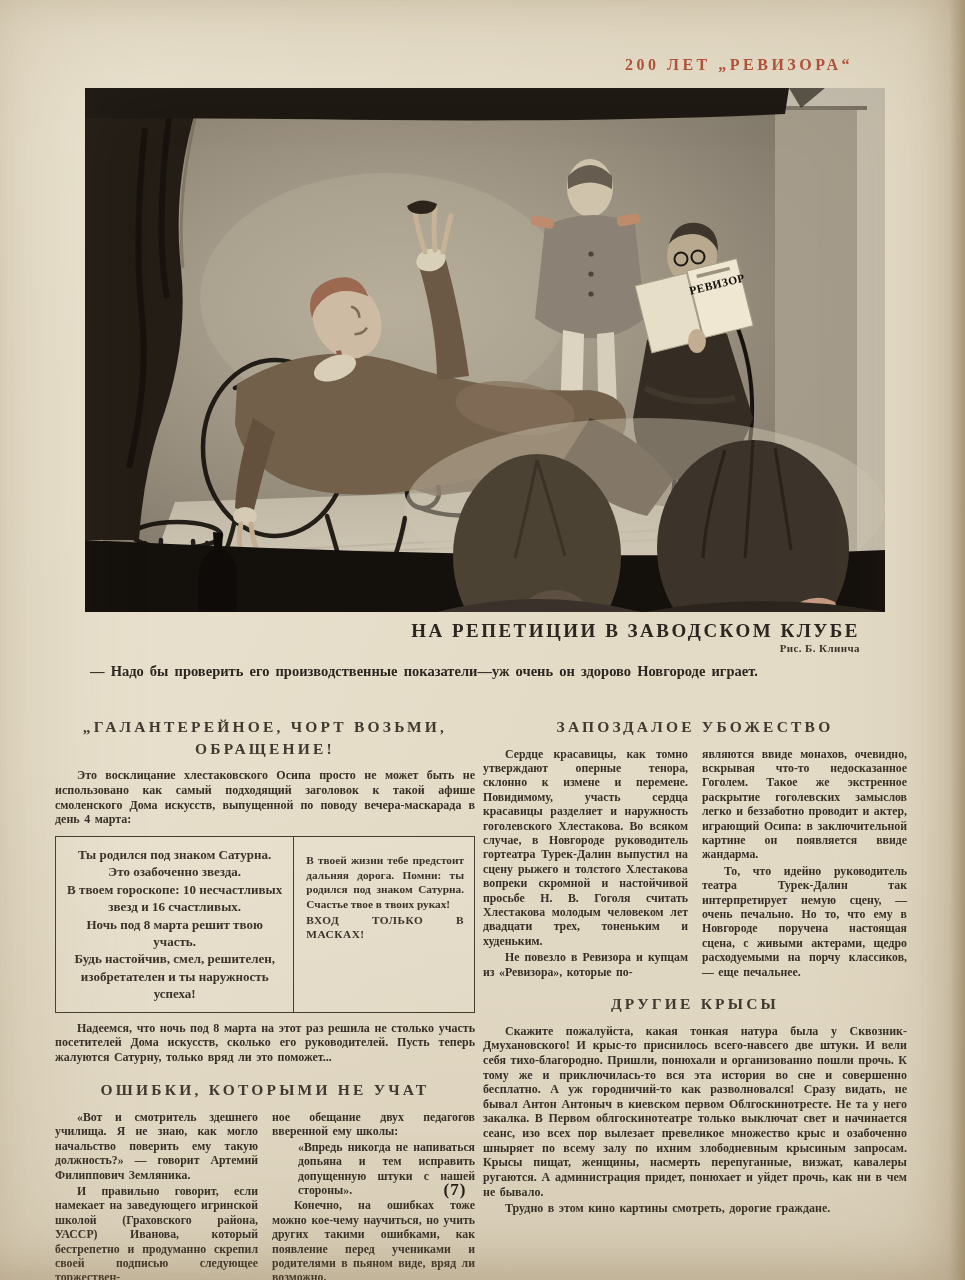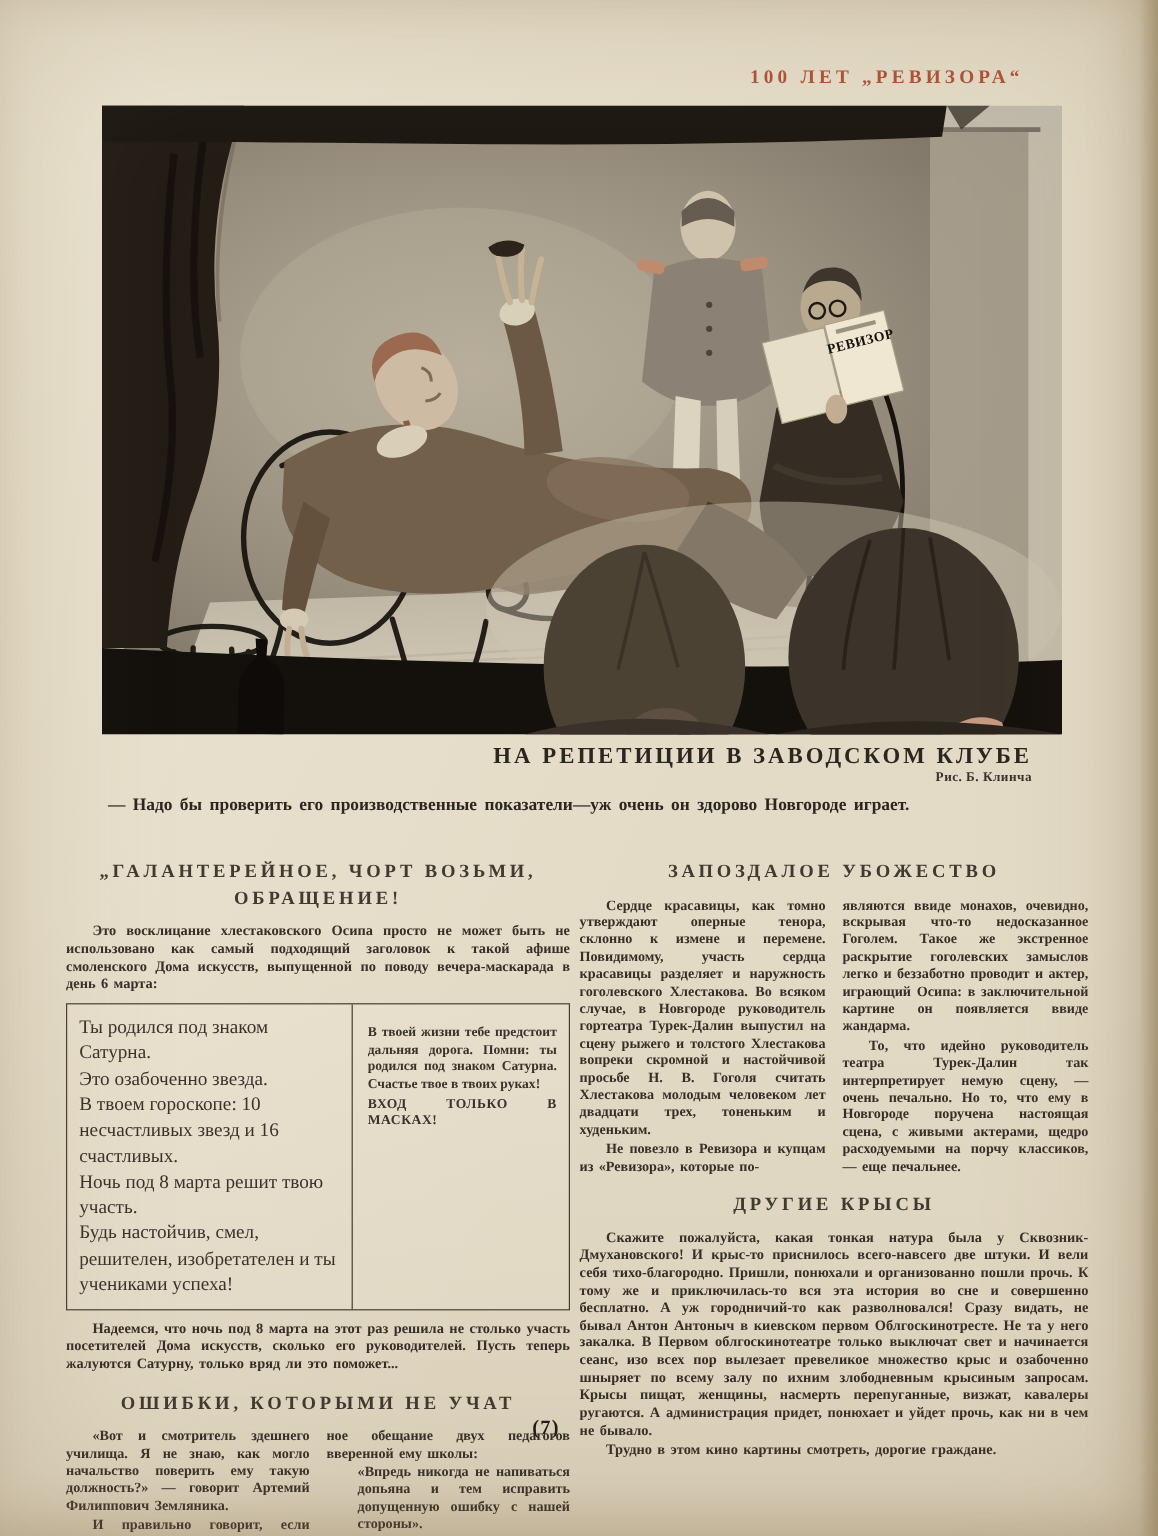--- a/index.html
+++ b/index.html
@@ -60,21 +60,21 @@
     margin:0;font-size:12px;line-height:1.22;font-weight:700;
     text-align:justify;text-indent:22px;color:#362f27;word-spacing:1.5px;
   }
   p.body + p.body{margin-top:2px;}
   .horoscope-box{
     display:flex;border:1.6px solid #463d31;margin:9px 0 8px 0;min-height:108px;
     background:rgba(255,250,235,.12);
   }
   .horoscope-box .cell-left{
     width:52%;border-right:1.6px solid #463d31;padding:9px 10px;
-    font-size:16px;line-height:1.34;font-weight:400;text-align:left;color:#3a332a;
+    font-size:13px;line-height:1.34;font-weight:700;text-align:center;color:#3a332a;
   }
   .horoscope-box .cell-right{
     flex:1;padding:16px 10px 8px 12px;
     font-size:11.3px;line-height:1.3;font-weight:700;text-align:justify;color:#3a332a;
   }
   .cell-right .shout{margin-top:1px;letter-spacing:.5px;}
   .subcols{display:flex;gap:14px;margin-top:2px;}
   .subcols .sc{flex:1;min-width:0;}
   .subcols p.body{font-size:11.8px;}
   .quote-ind{
@@ -86,21 +86,21 @@
   .page-number{
     position:absolute;top:1180px;left:45px;width:820px;text-align:center;
     font-size:17px;font-weight:700;letter-spacing:1px;color:#211c16;
   }
 </style>
 </head>
 <body>
 
 <div class="page">
 
-  <div class="header-red">100 ЛЕТ „РЕВИЗОРА“</div>
+  <div class="header-red">200 ЛЕТ „РЕВИЗОРА“</div>
 
   <div class="illustration">
     <svg viewBox="0 0 800 524" preserveAspectRatio="none">
       <defs>
         <radialGradient id="stageGlow" cx="38%" cy="45%" r="78%">
           <stop offset="0%" stop-color="#b7ad9b"></stop>
           <stop offset="55%" stop-color="#978d7d"></stop>
           <stop offset="100%" stop-color="#766e61"></stop>
         </radialGradient>
         <linearGradient id="floorGrad" x1="0" y1="0" x2="0" y2="1">
@@ -214,47 +214,47 @@
 
   <div class="dialogue">— Надо бы проверить его производственные показатели—уж очень он здорово Новгороде играет.</div>
 
   <div class="columns">
 
     <div class="col-left">
       <h2 class="art-title">
         <span>„ГАЛАНТЕРЕЙНОЕ, ЧОРТ ВОЗЬМИ,</span><br>
         <span>ОБРАЩЕНИЕ!</span>
       </h2>
-      <p class="body">Это восклицание хлестаковского Осипа просто не может быть не использовано как самый подходящий заголовок к такой афише смоленского Дома искусств, выпущенной по поводу вечера-маскарада в день 6 марта:</p>
+      <p class="body">Это восклицание хлестаковского Осипа просто не может быть не использовано как самый подходящий заголовок к такой афише смоленского Дома искусств, выпущенной по поводу вечера-маскарада в день 4 марта:</p>
 
       <div class="horoscope-box">
         <div class="cell-left">
           <div>Ты родился под знаком Сатурна.</div>
           <div>Это озабоченно звезда.</div>
           <div>В твоем гороскопе: 10 несчастливых звезд и 16 счастливых.</div>
           <div>Ночь под 8 марта решит твою участь.</div>
-          <div>Будь настойчив, смел, решителен, изобретателен и ты учениками успеха!</div>
+          <div>Будь настойчив, смел, решителен, изобретателен и ты наружность успеха!</div>
         </div>
         <div class="cell-right">
           <div>В твоей жизни тебе предстоит дальняя дорога. Помни: ты родился под знаком Сатурна. Счастье твое в твоих руках!</div>
           <div class="shout">ВХОД ТОЛЬКО В МАСКАХ!</div>
         </div>
       </div>
 
       <p class="body">Надеемся, что ночь под 8 марта на этот раз решила не столько участь посетителей Дома искусств, сколько его руководителей. Пусть теперь жалуются Сатурну, только вряд ли это поможет...</p>
 
       <h2 class="art-title mt16">ОШИБКИ, КОТОРЫМИ НЕ УЧАТ</h2>
       <div class="subcols">
         <div class="sc">
           <p class="body">«Вот и смотритель здешнего училища. Я не знаю, как могло начальство поверить ему такую должность?» — говорит Артемий Филиппович Земляника.</p>
           <p class="body">И правильно говорит, если намекает на заведующего игринской школой (Граховского района, УАССР) Иванова, который бестрепетно и продуманно скрепил своей подписью следующее торжествен-</p>
         </div>
         <div class="sc">
           <p class="body" style="text-indent:0">ное обещание двух педагогов вверенной ему школы:</p>
-          <div class="quote-ind">«Впредь никогда не напиваться допьяна и тем исправить допущенную ошибку с нашей стороны».</div>
+          <div class="quote-ind">«Впредь никогда не напиваться допьяна и тем исправить допущенную штуки с нашей стороны».</div>
           <p class="body">Конечно, на ошибках тоже можно кое-чему научиться, но учить других такими ошибками, как появление перед учениками и родителями в пьяном виде, вряд ли возможно.</p>
         </div>
       </div>
     </div>
 
     <div class="col-right">
       <h2 class="art-title">ЗАПОЗДАЛОЕ УБОЖЕСТВО</h2>
       <div class="subcols">
         <div class="sc">
           <p class="body">Сердце красавицы, как томно утверждают оперные тенора, склонно к измене и перемене. Повидимому, участь сердца красавицы разделяет и наружность гоголевского Хлестакова. Во всяком случае, в Новгороде руководитель гортеатра Турек-Далин выпустил на сцену рыжего и толстого Хлестакова вопреки скромной и настойчивой просьбе Н. В. Гоголя считать Хлестакова молодым человеком лет двадцати трех, тоненьким и худеньким.</p>

